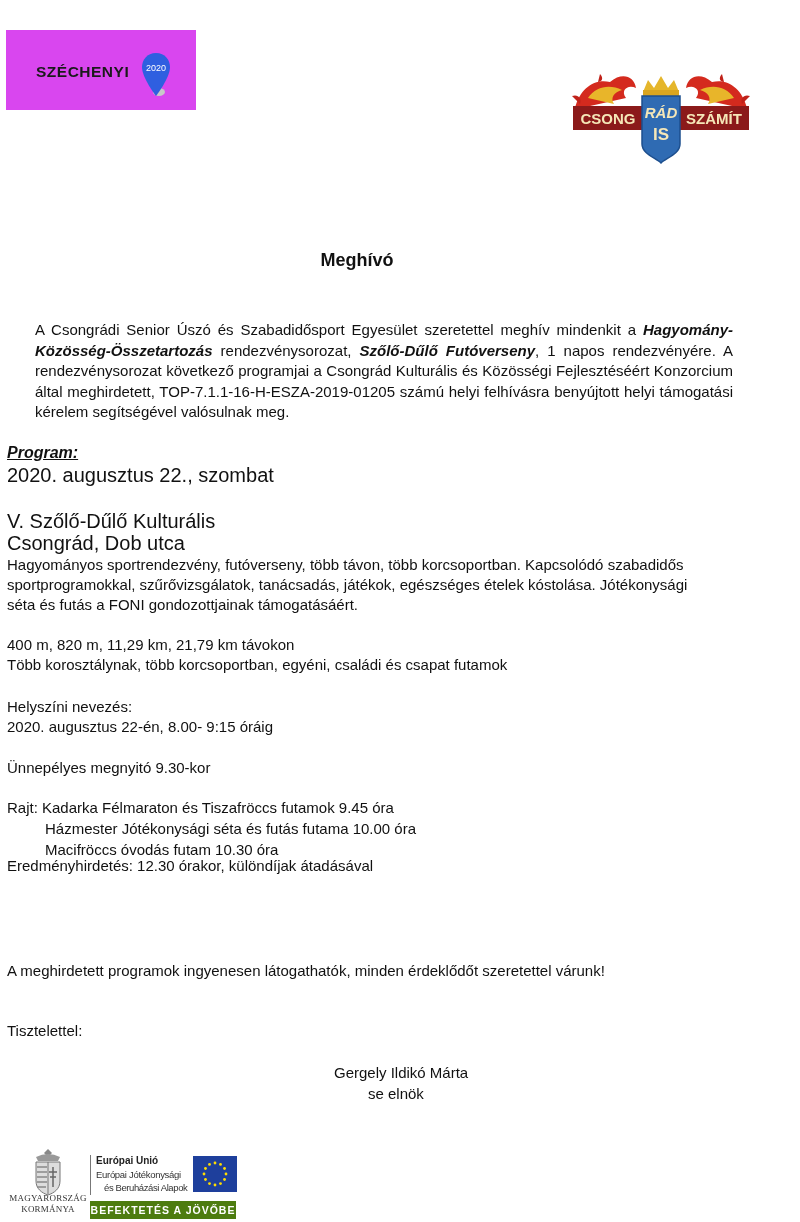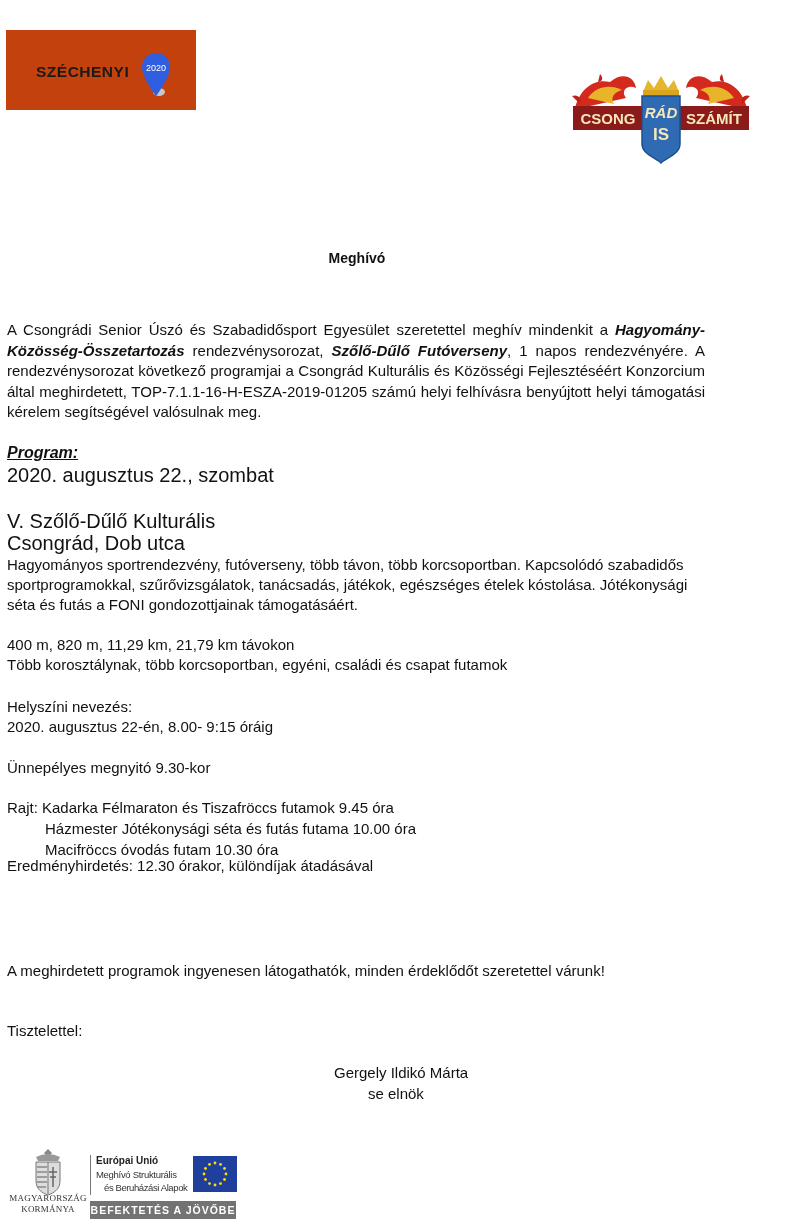--- a/index.html
+++ b/index.html
@@ -1,47 +1,47 @@
 <!DOCTYPE html>
 <html><head>
 <meta charset="utf-8">
 <style>
   html, body { margin: 0; padding: 0; background: #ffffff; }
   body { width: 800px; height: 1222px; position: relative; overflow: hidden;
          font-family: "Liberation Sans", sans-serif; color: #111111; }
 
   
-  .szechenyi { position: absolute; left: 6px; top: 30px; width: 190px; height: 80px; background: #c2410c; }
+  .szechenyi { position: absolute; left: 6px; top: 30px; width: 190px; height: 80px; background: #d946ef; }
   .szechenyi .word { position: absolute; left: 30px; top: 33px; font-weight: bold; font-size: 15.5px; letter-spacing: 0.5px; color: #1a1a1a; }
   .szechenyi svg { position: absolute; left: 135px; top: 22px; }
 
   .csongrad-logo { position: absolute; left: 570px; top: 68px; width: 182px; height: 96px; }
 
   
-  .title { position: absolute; left: 0; width: 714px; top: 250px; text-align: center; font-weight: bold; font-size: 14px; color: #111; }
+  .title { position: absolute; left: 0; width: 714px; top: 250px; text-align: center; font-weight: bold; font-size: 18px; color: #111; }
 
   
   .para { position: absolute; left: 7px; width: 698px; font-size: 15px; line-height: 20.5px; text-align: justify; }
-  .intro { top: 320px; }
+  .intro { top: 320px; margin-left: 28px; }
   .intro b { font-style: italic; }
   .line { position: absolute; left: 7px; font-size: 15px; line-height: 20px; white-space: nowrap; }
   .program-head { top: 443px; font-weight: bold; font-style: italic; text-decoration: underline; font-size: 16px; }
   .lg { font-size: 20px; }
   .indent { left: 45px; }
 
   
   .gov-logo { position: absolute; left: 8px; top: 1147px; width: 80px; height: 70px; }
   .gov-text { position: absolute; left: 4px; top: 1193px; width: 88px; text-align: center; font-family: "Liberation Serif", serif; font-size: 9px; line-height: 11px; letter-spacing: 0.2px; color: #333; }
   .eu-block { position: absolute; left: 90px; top: 1155px; }
   .eu-divider { position: absolute; left: 0; top: 0; width: 1px; height: 40px; background: #777; }
   .eu-t1 { position: absolute; left: 6px; top: 0; font-size: 10px; font-weight: bold; white-space: nowrap; color: #222; text-align: right; }
   .eu-t2 { position: absolute; left: 6px; top: 14px; font-size: 9.5px; white-space: nowrap; color: #333; letter-spacing: -0.3px; }
   .eu-t3 { position: absolute; left: 6px; top: 27px; font-size: 9.5px; white-space: nowrap; color: #333; letter-spacing: -0.4px; margin-left: 8px; }
   .eu-flag { position: absolute; left: 103px; top: 1px; width: 44px; height: 36px; background: #1e3f9c; }
-  .eu-banner { position: absolute; left: 0; top: 46px; width: 146px; height: 18px; background: #737373; color: #fff; font-size: 10.5px; font-weight: bold; letter-spacing: 1px; text-align: center; line-height: 18px; white-space: nowrap; }
+  .eu-banner { position: absolute; left: 0; top: 46px; width: 146px; height: 18px; background: #4d7c0f; color: #fff; font-size: 10.5px; font-weight: bold; letter-spacing: 1px; text-align: center; line-height: 18px; white-space: nowrap; }
 </style>
 </head>
 <body>
 
 <div class="szechenyi">
   <span class="word">SZÉCHENYI</span>
   <svg width="30" height="48" viewBox="0 0 30 48">
     <ellipse cx="18" cy="40" rx="6" ry="4" fill="#c8c8c8"></ellipse>
     <path d="M15 1 C6 1 1 8 1 15 C1 26 15 44 15 44 C15 44 29 26 29 15 C29 8 24 1 15 1 Z" fill="#2f5fe0"></path>
     <text x="15" y="18.5" text-anchor="middle" font-family="Liberation Sans, sans-serif" font-size="9" fill="#ffffff">2020</text>
@@ -112,21 +112,21 @@
   <path d="M45 20 V40 M41 25 H49 M42 30 H48" stroke="#666" stroke-width="1.5"></path>
 </svg>
 <div class="gov-text">
   <div>MAGYARORSZÁG</div>
   <div>KORMÁNYA</div>
 </div>
 
 <div class="eu-block">
   <div class="eu-divider"></div>
   <div class="eu-t1">Európai Unió</div>
-  <div class="eu-t2">Meghívó Strukturális</div>
+  <div class="eu-t2">Európai Jótékonysági</div>
   <div class="eu-t3">és Beruházási Alapok</div>
   <svg class="eu-flag" viewBox="0 0 44 36">
     <rect width="44" height="36" fill="#1e3f9c"></rect>
     <g id="stars" fill="#ffdd00">
         <circle cx="22" cy="7" r="1.4"></circle>
         <circle cx="27.5" cy="8.473720558371173" r="1.4"></circle>
         <circle cx="31.526279441628823" cy="12.5" r="1.4"></circle>
         <circle cx="33" cy="18" r="1.4"></circle>
         <circle cx="31.526279441628827" cy="23.499999999999996" r="1.4"></circle>
         <circle cx="27.5" cy="27.526279441628827" r="1.4"></circle>

